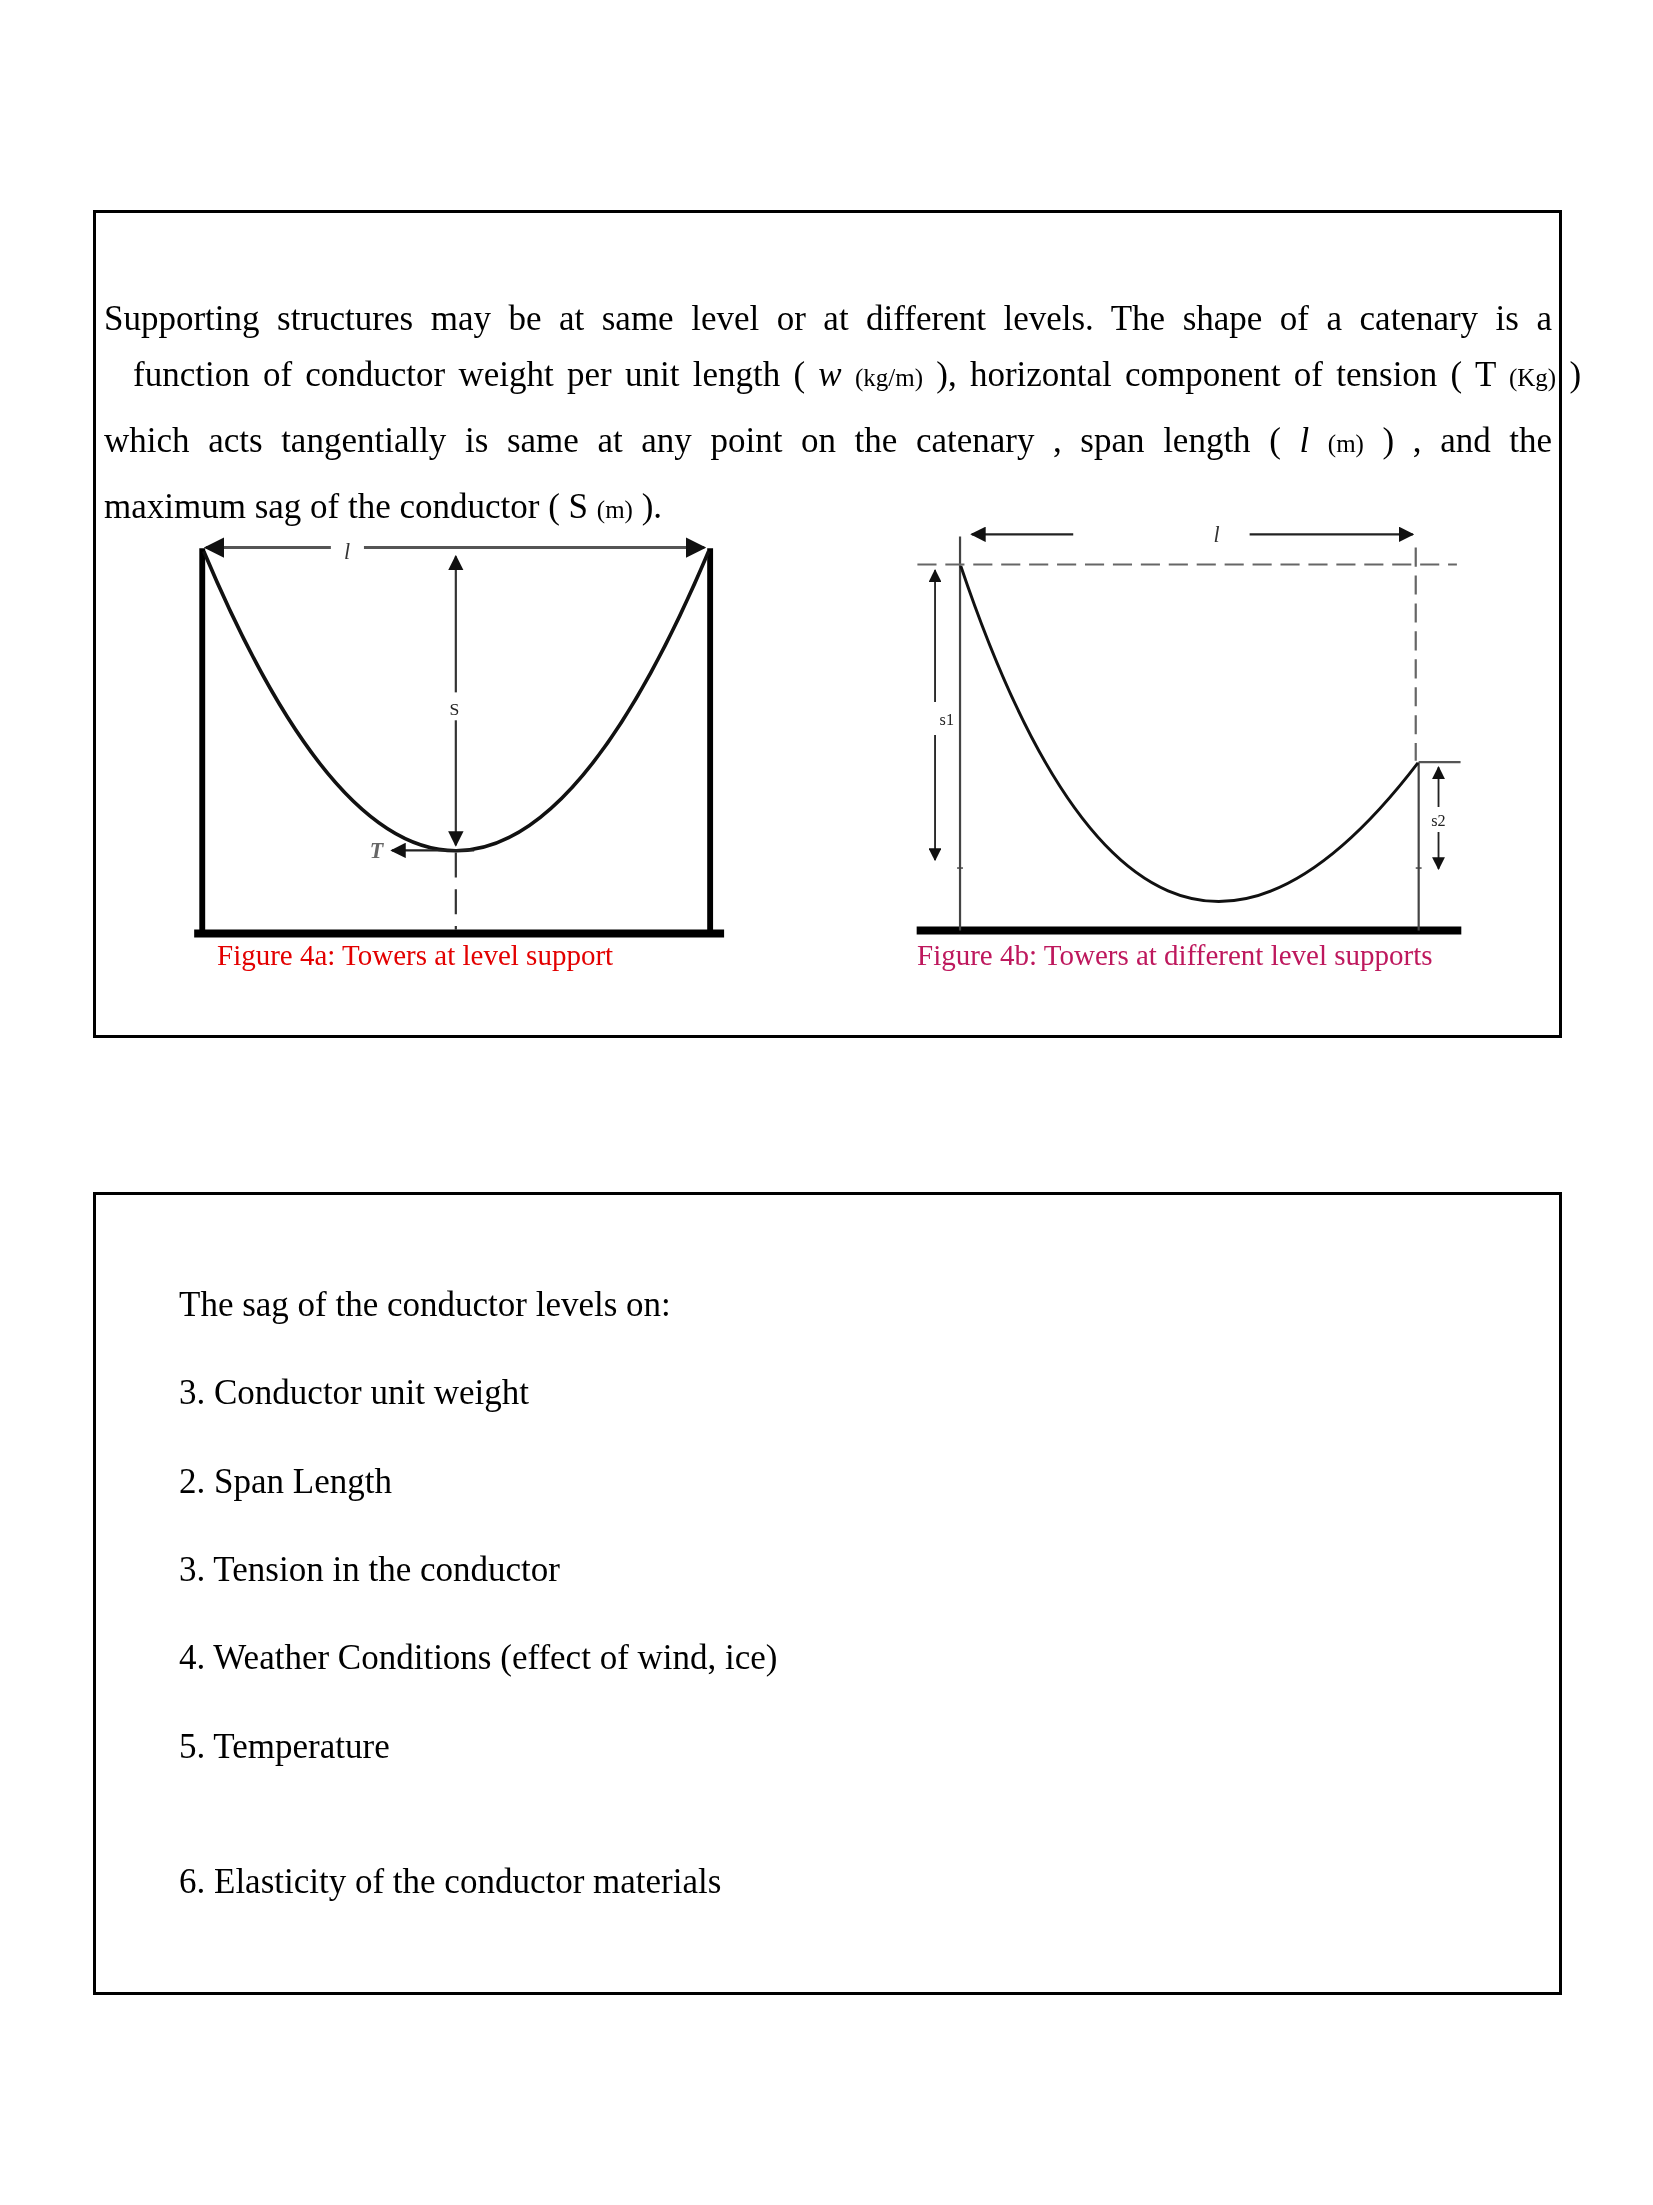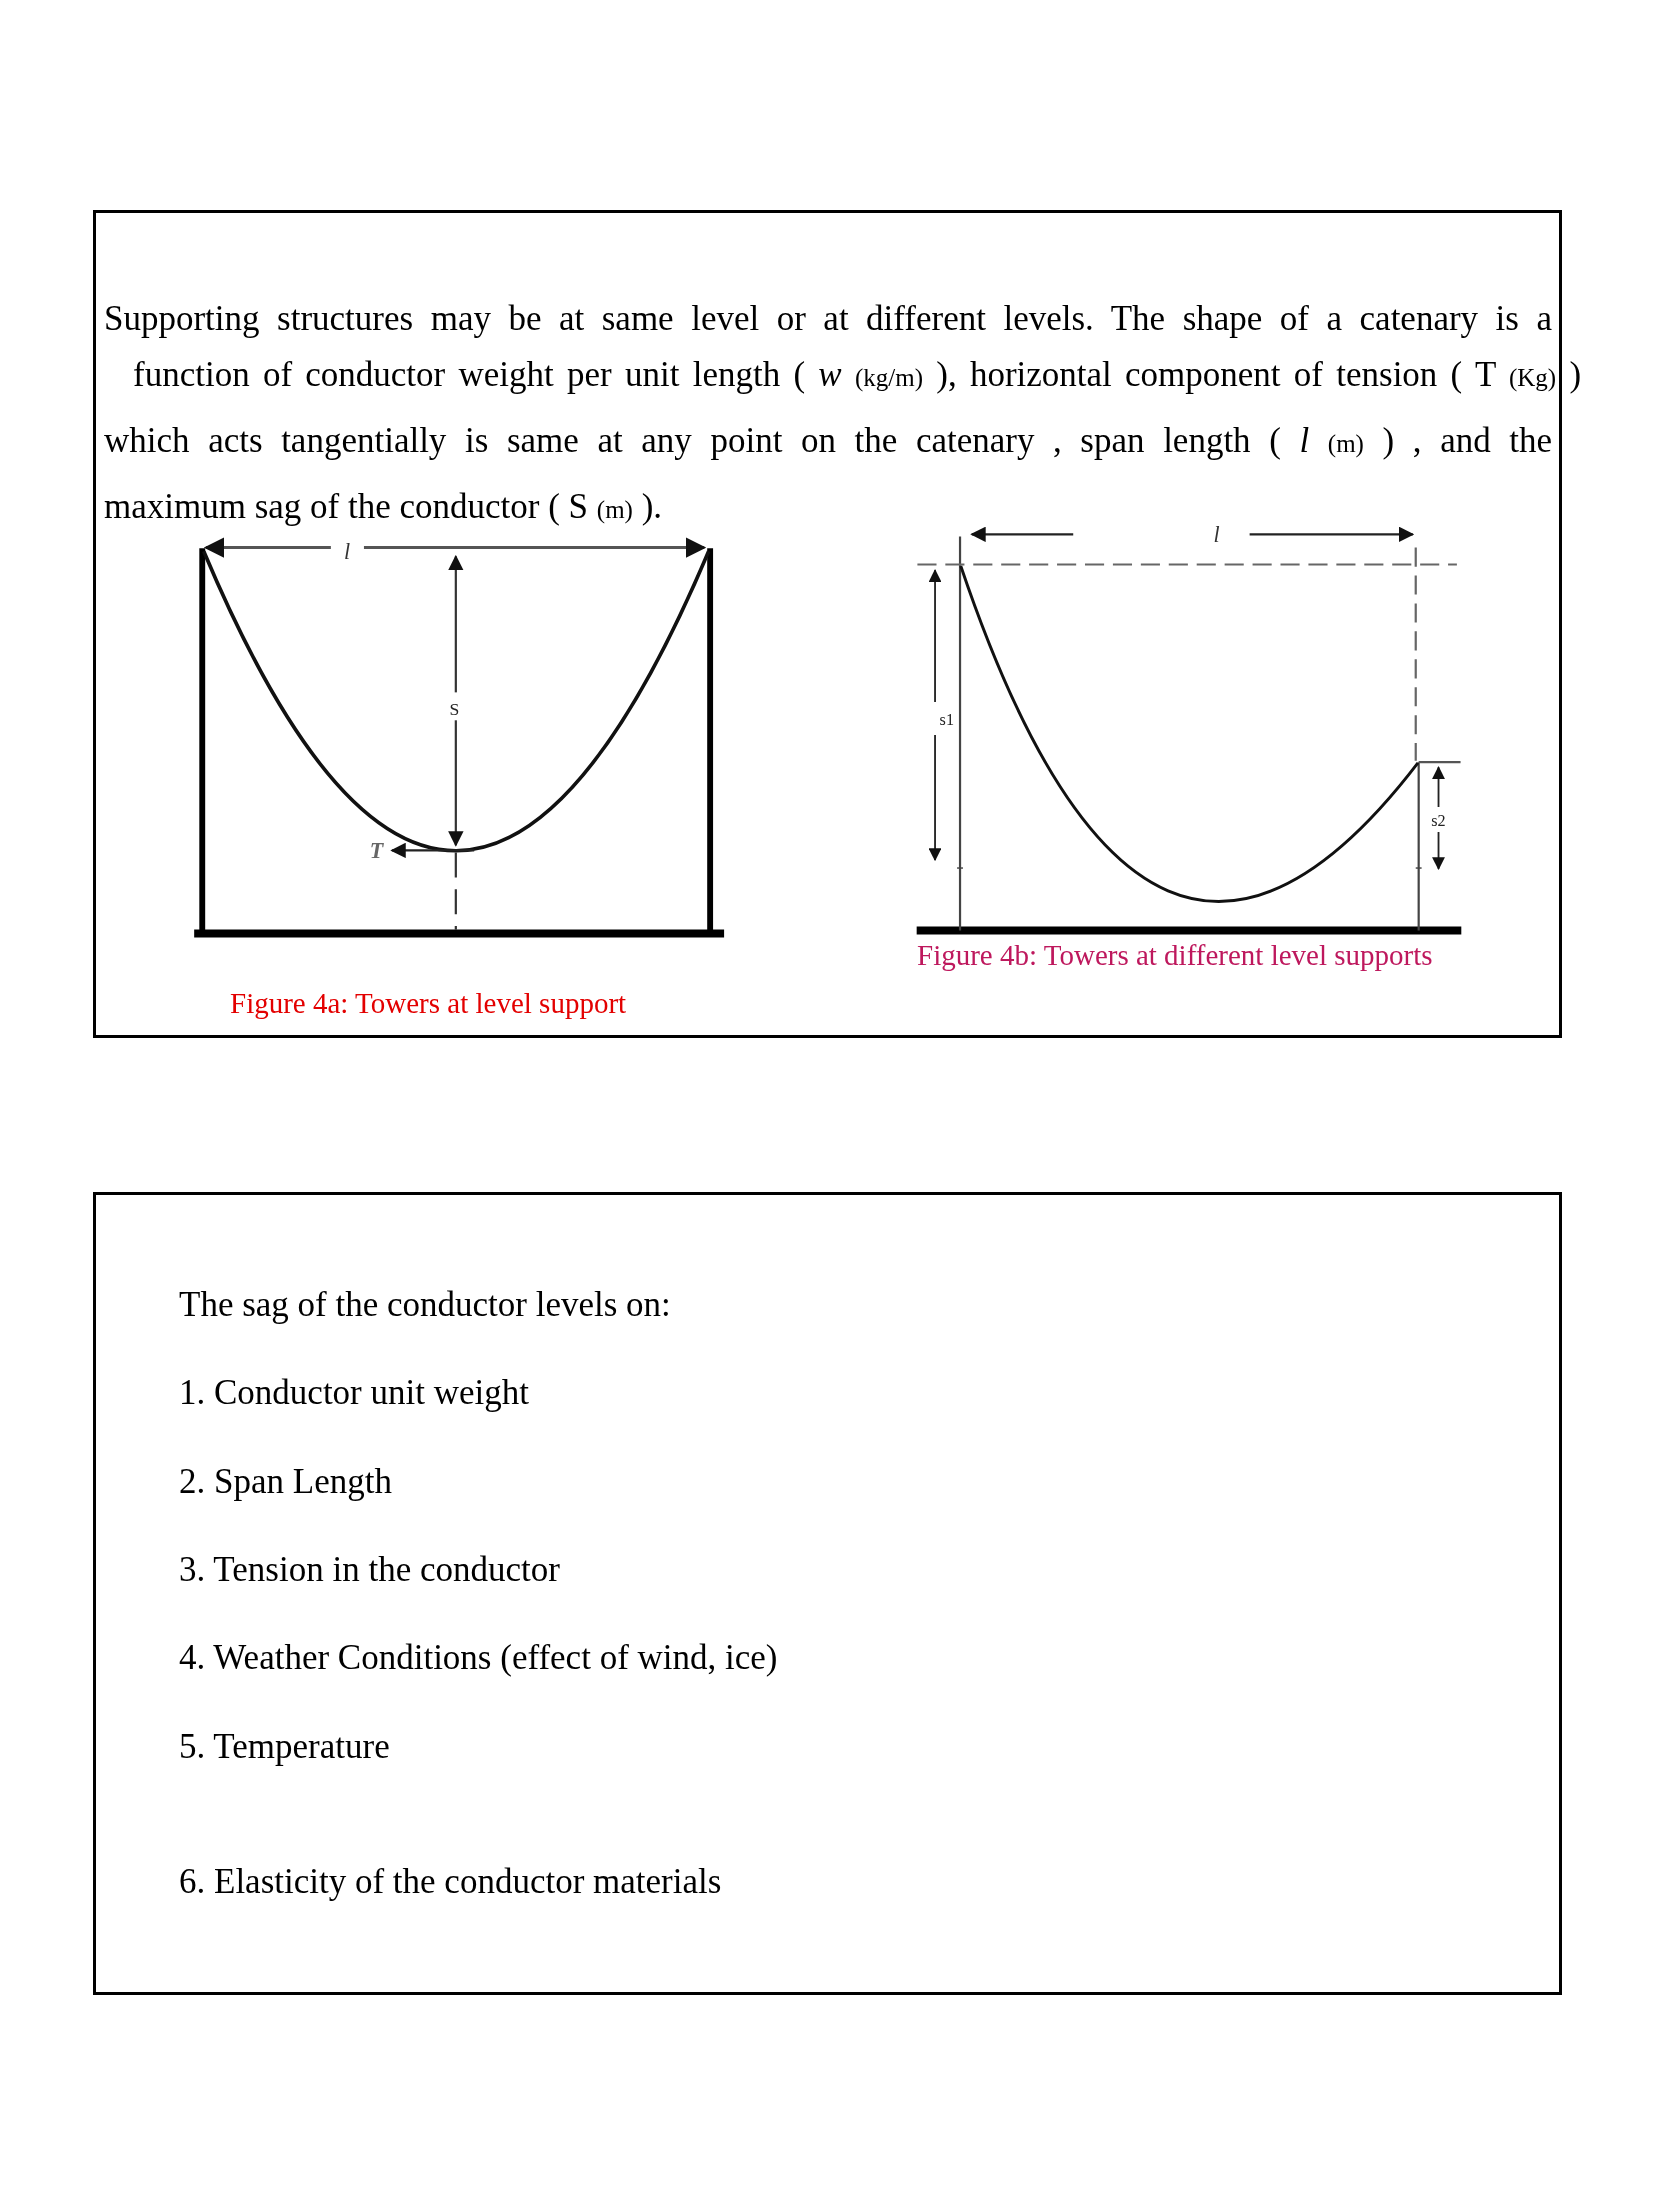--- a/index.html
+++ b/index.html
@@ -66,23 +66,23 @@
     <line x1="1272" y1="1000" x2="1272" y2="1170" stroke="#222" stroke-width="2.5" marker-end="url(#arr)"></line>
     <text x="1288" y="986" font-size="22" fill="#222" text-anchor="middle">s1</text>
     <line x1="1957" y1="1098" x2="1957" y2="1044" stroke="#222" stroke-width="2.5" marker-end="url(#arr)"></line>
     <line x1="1957" y1="1132" x2="1957" y2="1182" stroke="#222" stroke-width="2.5" marker-end="url(#arr)"></line>
     <text x="1957" y="1124" font-size="22" fill="#222" text-anchor="middle">s2</text>
     <line x1="1302" y1="1181" x2="1310" y2="1181" stroke="#444" stroke-width="2"></line>
     <line x1="1926" y1="1181" x2="1934" y2="1181" stroke="#444" stroke-width="2"></line>
   </g>
 </svg>
 
-<div class="caption" style="left: 230px; top: 937px; color: rgb(227, 0, 0); margin-top: 48px;">Figure 4a: Towers at level support</div>
+<div class="caption" style="left: 217px; top: 937px; color: rgb(227, 0, 0);">Figure 4a: Towers at level support</div>
 <div class="caption" style="left: 917px; top: 937px; color: #be185d;">Figure 4b: Towers at different level supports</div>
 
 <div class="list-line" style="top:1283px;">The sag of the conductor levels on:</div>
-<div class="list-line" style="top:1371px;">1. Conductor unit weight</div>
+<div class="list-line" style="top:1371px;">3. Conductor unit weight</div>
 <div class="list-line" style="top:1460px;">2. Span Length</div>
 <div class="list-line" style="top:1548px;">3. Tension in the conductor</div>
 <div class="list-line" style="top:1636px;">4. Weather Conditions (effect of wind, ice)</div>
 <div class="list-line" style="top:1725px;">5. Temperature</div>
 <div class="list-line" style="top:1860px;">6. Elasticity of the conductor materials</div>
 
 
 </body></html>

